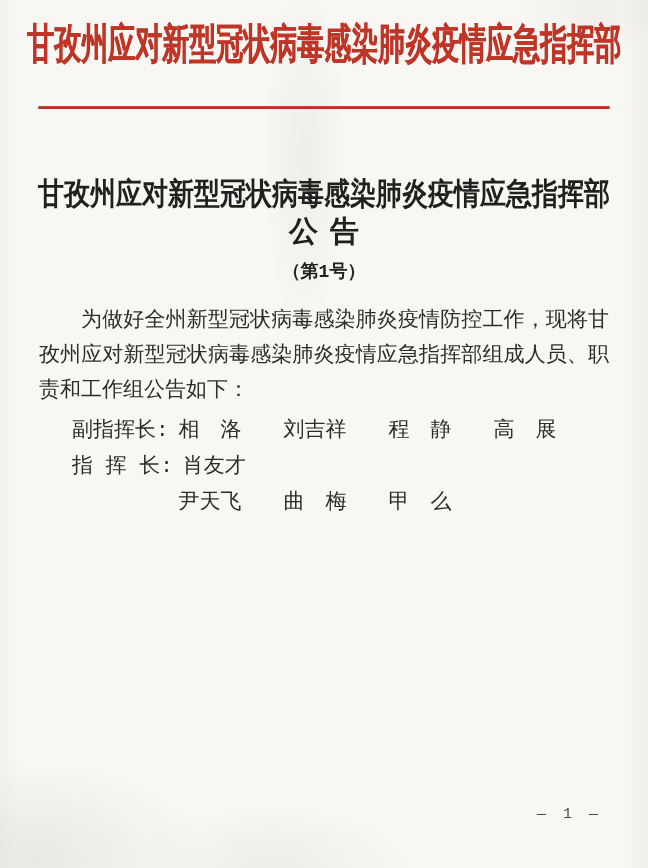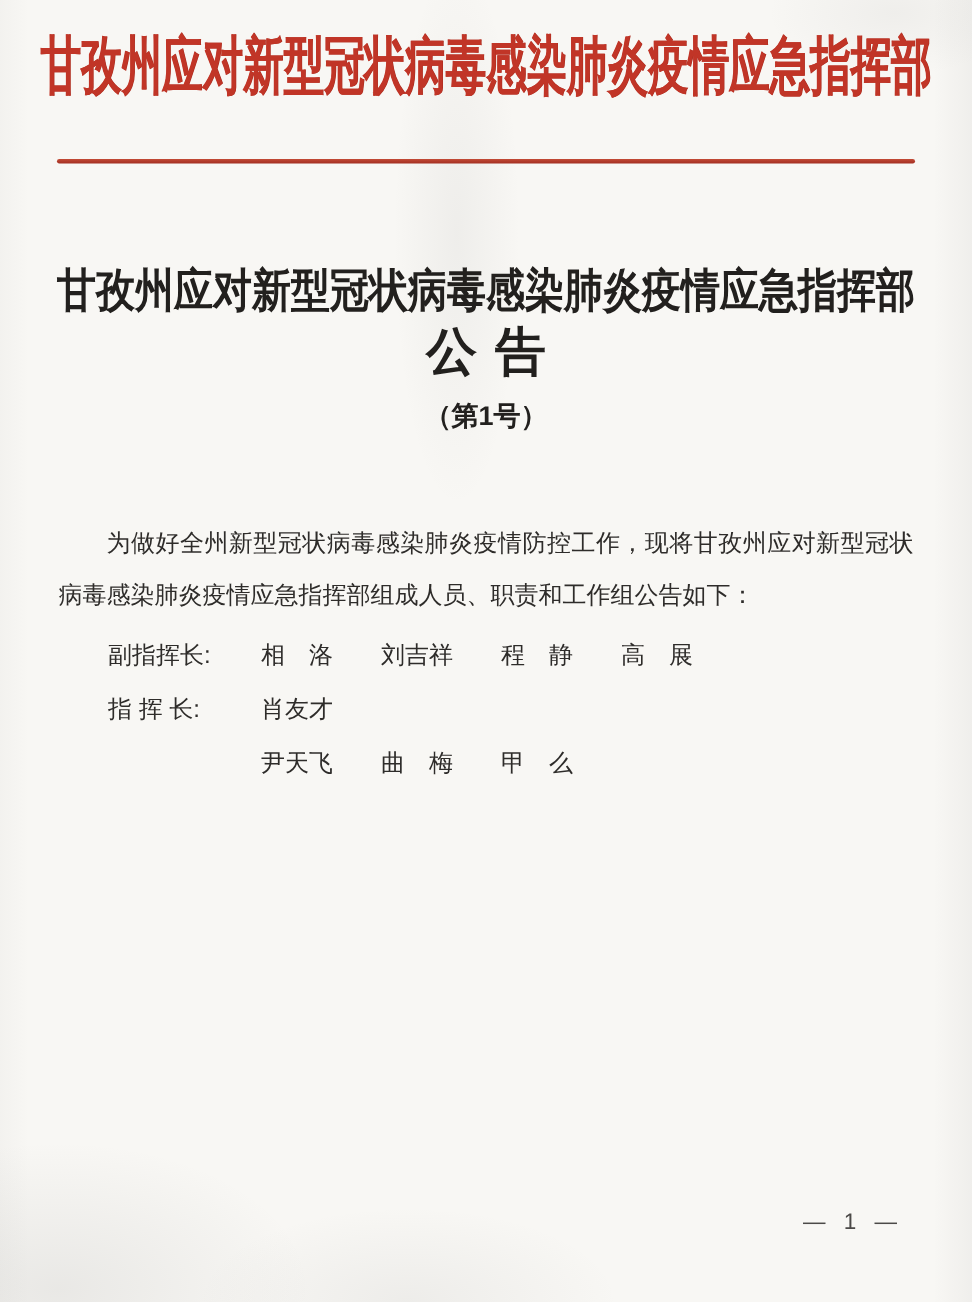--- a/index.html
+++ b/index.html
@@ -3,21 +3,21 @@
 <meta charset="utf-8">
 <style>
   * { margin: 0; padding: 0; box-sizing: border-box; }
   html, body { background: #e9e8e6; }
   .page {
     position: relative;
     width: 648px;
     height: 868px;
     margin: 0 auto;
     overflow: hidden;
-    font-family: Liberation Sans, sans-serif;
+    font-family: Liberation Mono, monospace;
     color: #2e2c2a;
     background:
       radial-gradient(ellipse 60px 260px at 47% 18%, rgba(110,110,110,0.07), transparent 70%),
       radial-gradient(ellipse 240px 140px at 6% 99%, rgba(100,100,100,0.10), transparent 70%),
       radial-gradient(ellipse 200px 90px at 42% 100%, rgba(110,110,110,0.08), transparent 70%),
       radial-gradient(ellipse 120px 60px at 92% 1%, rgba(120,120,120,0.07), transparent 70%),
       linear-gradient(to left, rgba(80,80,80,0.05), transparent 4%),
       linear-gradient(to right, rgba(80,80,80,0.03), transparent 3%),
       #f8f7f4;
   }
@@ -56,39 +56,39 @@
     white-space: nowrap;
     letter-spacing: 0px;
   }
   .doc-title .stretch {
     display: inline-block;
     transform: scaleY(1.18);
     transform-origin: center top;
   }
   .doc-subtitle {
     margin-top: 4px;
-    font-size: 34px;
+    font-size: 29px;
     font-weight: bold;
     color: #22201e;
     letter-spacing: 12px;
     text-indent: 12px;
   }
   .doc-number {
     margin-top: 7px;
     font-size: 18px;
     font-weight: bold;
     color: #22201e;
     text-align: center;
   }
 
   
   .doc-body {
     padding: 0 39px;
-    margin-top: 56px;
-    font-size: 16px;
+    margin-top: 20px;
+    font-size: 21px;
     line-height: 35px;
     color: #2e2c2a;
     text-align: justify;
   }
   .doc-body p.para { text-indent: 2em; }
 
   .officials { margin: 5px 0 5px 0; }
   .official-row {
     display: flex;
     margin-left: 33px;

